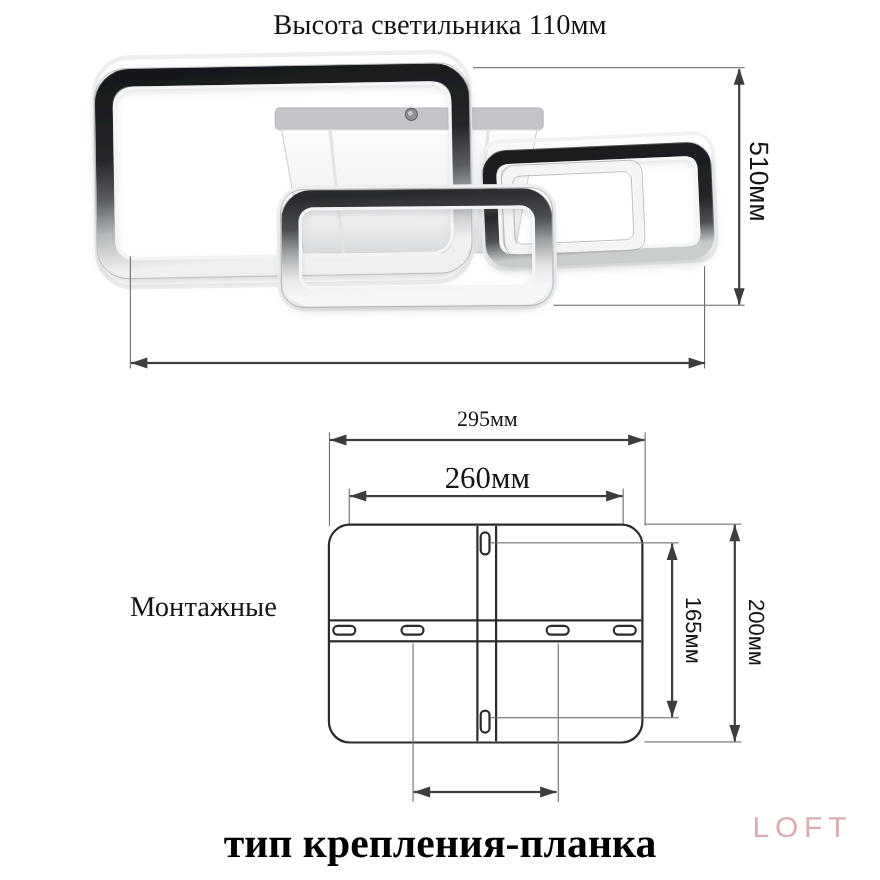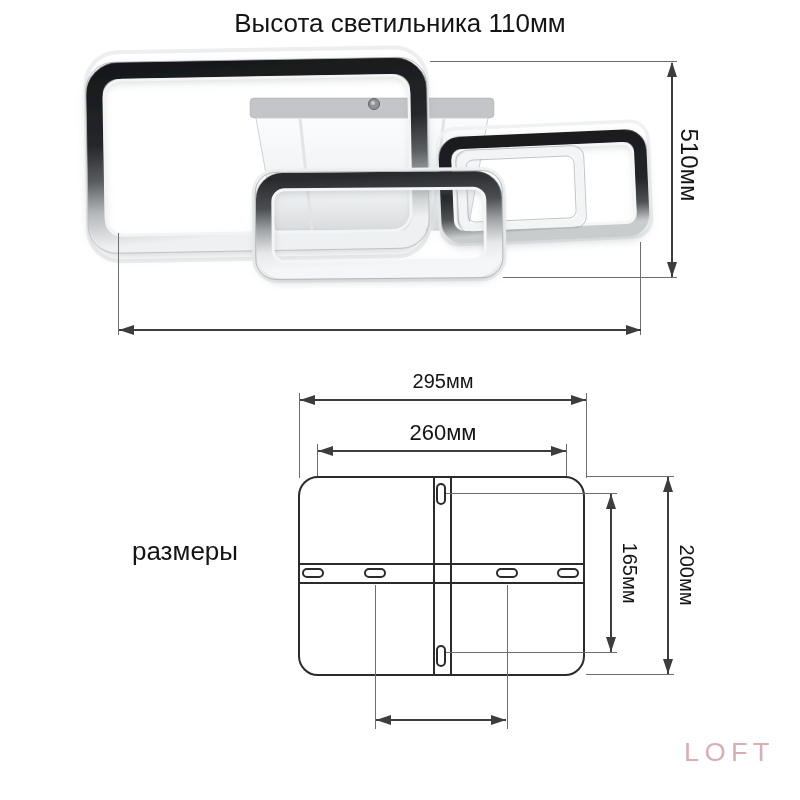--- a/index.html
+++ b/index.html
@@ -2,21 +2,21 @@
 <html><head>
 <meta charset="utf-8">
 <style>
   html,body{margin:0;padding:0;background:#ffffff;}
   #canvas{
     position:relative;width:800px;height:800px;background:#ffffff;overflow:hidden;
     font-family:"Liberation Sans",sans-serif;color:#141414;
   }
   .abs{position:absolute;}
   .txt{position:absolute;color:#141414;white-space:nowrap;}
-  .txt-c{text-align:center;}
+  .txt-c{text-align:center;font-family:Liberation Serif, serif;}
   
   .hline{position:absolute;height:2px;background:#3d3d3d;}
   .vline{position:absolute;width:2px;background:#3d3d3d;}
   .ext-h{position:absolute;height:1px;background:#6e6e6e;}
   .ext-v{position:absolute;width:1px;background:#6e6e6e;}
   
   .ar{position:absolute;width:0;height:0;border-style:solid;border-color:transparent;}
   .ar-l{border-width:5px 15px 5px 0;border-right-color:#3d3d3d;}
   .ar-r{border-width:5px 0 5px 15px;border-left-color:#3d3d3d;}
   .ar-u{border-width:0 5px 15px 5px;border-bottom-color:#3d3d3d;}
@@ -28,21 +28,21 @@
   
   #plate{position:absolute;left:298px;top:476px;width:287px;height:200px;
          border:2px solid #2b2b2b;border-radius:20px;background:#ffffff;box-sizing:border-box;}
   .plate-line-h{position:absolute;height:2px;background:#2b2b2b;}
   .plate-line-v{position:absolute;width:2px;background:#2b2b2b;}
   .slot{position:absolute;border:2px solid #2b2b2b;border-radius:12px;background:#ffffff;box-sizing:border-box;}
   
   #top-title{left:0;right:0;top:8px;font-size:26px;}
   #dim655-label{left:300px;top:295px;width:160px;font-size:24px;}
   #dim295-label{left:363px;top:370px;width:160px;font-size:20px;}
-  #dim260-label{left:363px;top:420px;width:160px;font-size:22px;}
+  #dim260-label{left:363px;top:420px;width:160px;font-size:28px;}
   #dim130-label{left:361px;top:688px;width:160px;font-size:20px;}
   #mount-label{left:85px;top:536px;width:200px;font-size:26px;line-height:31px;}
   #footer-title{left:0;right:0;top:745px;font-size:38px;font-weight:bold;color:#000;}
   #watermark{left:684px;top:737px;font-size:26px;letter-spacing:5px;color:#d9aeb2;transform:scaleX(1.05);transform-origin:left center;}
 </style>
 </head>
 <body>
 
 <div id="canvas">
 
@@ -169,18 +169,19 @@
   <div class="ar ar-d" style="left:663px;top:659px;"></div>
   <div class="vlabel vlabel-s" style="left:627px;top:561px;">200мм</div>
 
   <div class="ext-v" style="left:375px;top:585px;height:144px;"></div>
   <div class="ext-v" style="left:507px;top:585px;height:144px;"></div>
   <div class="hline" style="left:376px;top:719px;width:130px;"></div>
   <div class="ar ar-l" style="left:376px;top:715px;"></div>
   <div class="ar ar-r" style="left:491px;top:715px;"></div>
 
   <div class="txt txt-c" id="mount-label">
-    <div>размеры</div>
+    <div>Монтажные</div>
   </div>
 
+  <div class="txt txt-c" id="footer-title">тип крепления-планка</div>
   <div class="txt" id="watermark">LOFT</div>
 
 </div>
 
 </body></html>

